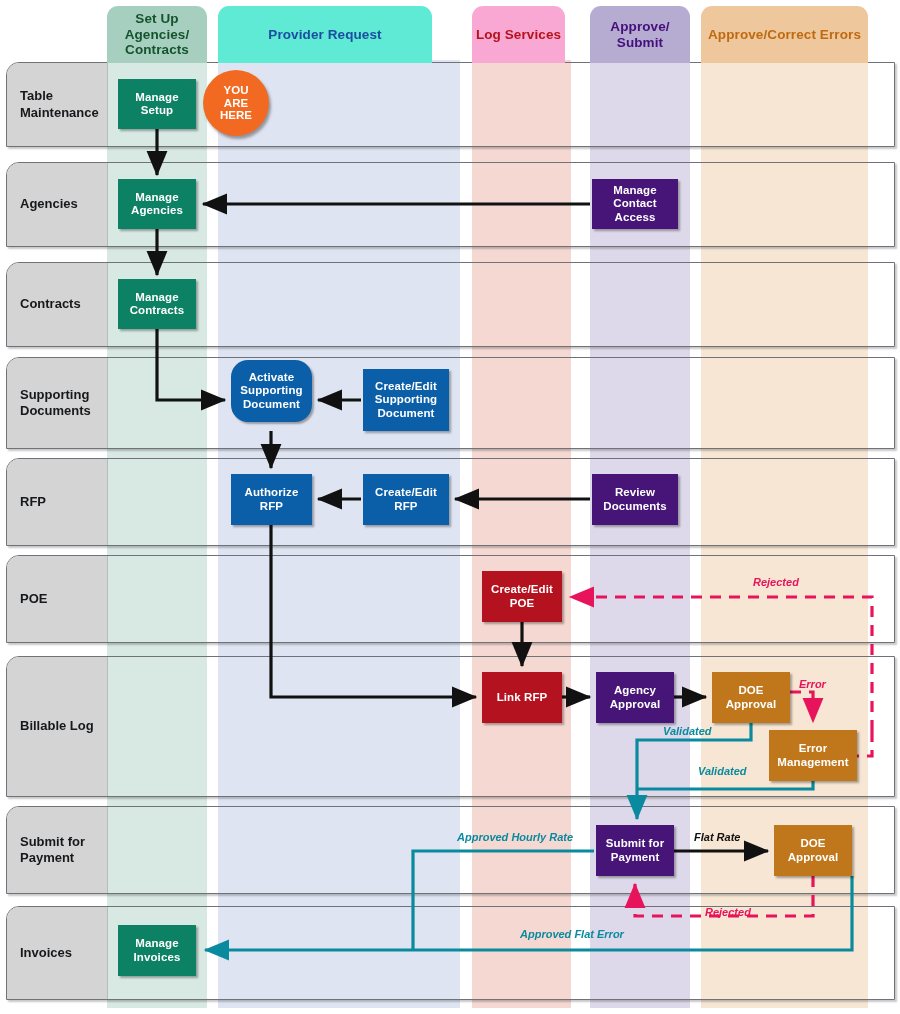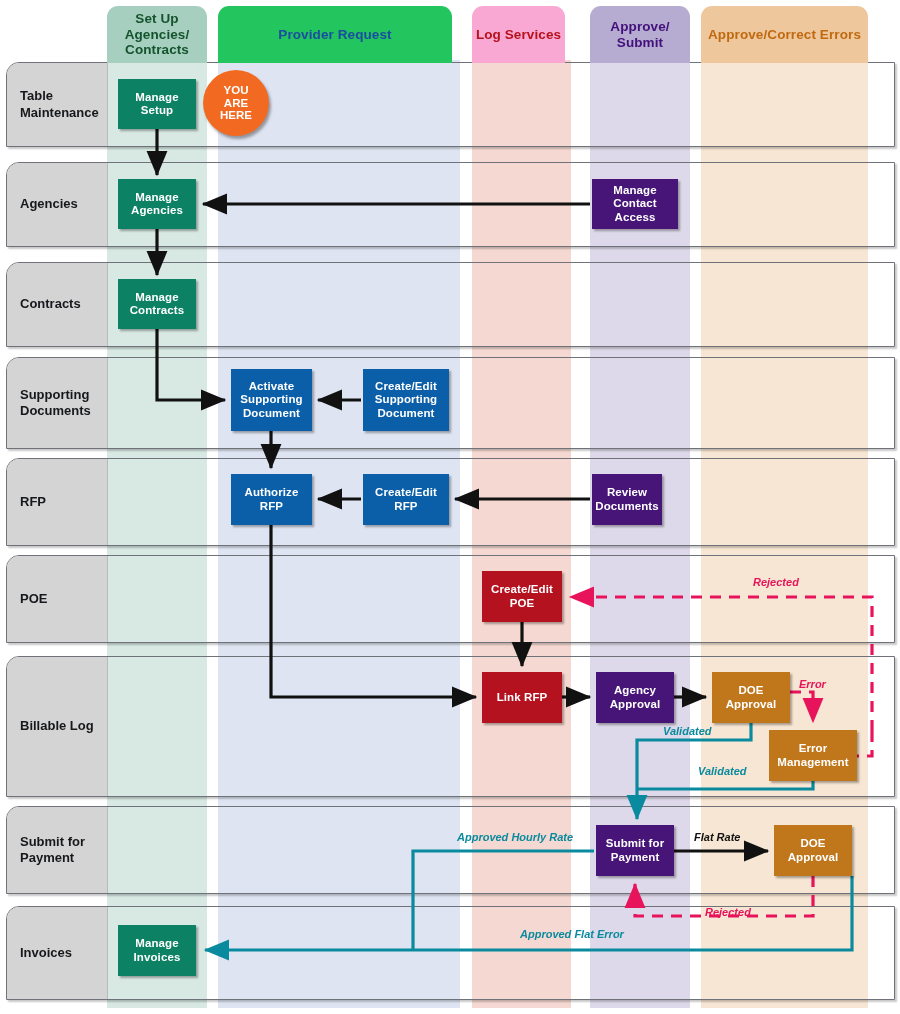--- a/index.html
+++ b/index.html
@@ -177,33 +177,33 @@
       </div>
       <div class="node green" style="left: 118px; top: 179px; width: 78px; height: 50px; background: rgb(13, 129, 100);">
         <span>Manage<br>Agencies</span>
       </div>
       <div class="node green" style="left: 118px; top: 279px; width: 78px; height: 50px; background: rgb(13, 129, 100);">
         <span>Manage<br>Contracts</span>
       </div>
       <div class="node purple" style="left: 592px; top: 179px; width: 86px; height: 50px; background: rgb(70, 21, 119);">
         <span>Manage<br>Contact Access</span>
       </div>
-      <div class="node blue" style="left: 231px; top: 369px; width: 81px; height: 62px; background: rgb(10, 95, 168);">
+      <div class="node blue" style="left: 231px; top: 360px; width: 81px; height: 62px; background: rgb(10, 95, 168); border-radius: 17px;">
         <span>Activate<br>Supporting<br>Document</span>
       </div>
       <div class="node blue" style="left: 363px; top: 369px; width: 86px; height: 62px; background: rgb(10, 95, 168);">
         <span>Create/Edit<br>Supporting<br>Document</span>
       </div>
       <div class="node blue" style="left: 231px; top: 474px; width: 81px; height: 51px; background: rgb(10, 95, 168);">
         <span>Authorize<br>RFP</span>
       </div>
       <div class="node blue" style="left: 363px; top: 474px; width: 86px; height: 51px; background: rgb(10, 95, 168);">
         <span>Create/Edit<br>RFP</span>
       </div>
-      <div class="node purple" style="left: 592px; top: 474px; width: 70px; height: 51px; background: rgb(70, 21, 119);">
+      <div class="node purple" style="left: 592px; top: 474px; width: 86px; height: 51px; background: rgb(70, 21, 119);">
         <span>Review<br>Documents</span>
       </div>
       <div class="node red" style="left: 482px; top: 571px; width: 80px; height: 51px; background: rgb(180, 18, 31);">
         <span>Create/Edit<br>POE</span>
       </div>
       <div class="node red" style="left: 482px; top: 672px; width: 80px; height: 51px; background: rgb(180, 18, 31);">
         <span>Link RFP</span>
       </div>
       <div class="node purple" style="left: 596px; top: 672px; width: 78px; height: 51px; background: rgb(70, 21, 119);">
         <span>Agency<br>Approval</span>
@@ -241,21 +241,21 @@
         <span>YOU</span>
         <span>ARE</span>
         <span>HERE</span>
       </div>
     </div>
 
   <div id="coltabs">
       <div class="coltab t1" style="left: 107px; width: 100px; background: rgb(167, 207, 191); color: #14532d;">
         <span>Set Up<br>Agencies/<br>Contracts</span>
       </div>
-      <div class="coltab t2" style="left: 218px; width: 234px; background: #22c55e; color: rgb(27, 78, 160);">
+      <div class="coltab t2" style="left: 218px; width: 214px; background: #5eead4; color: rgb(27, 78, 160);">
         <span>Provider Request</span>
       </div>
       <div class="coltab t3" style="left: 472px; width: 93px; background: #f9a8d4; color: rgb(181, 18, 27);">
         <span>Log Services</span>
       </div>
       <div class="coltab t4" style="left: 590px; width: 100px; background: rgb(182, 171, 208); color: rgb(67, 16, 124);">
         <span>Approve/<br>Submit</span>
       </div>
       <div class="coltab t5" style="left: 701px; width: 167px; background: rgb(238, 199, 157); color: rgb(191, 106, 16);">
         <span>Approve/Correct Errors</span>

